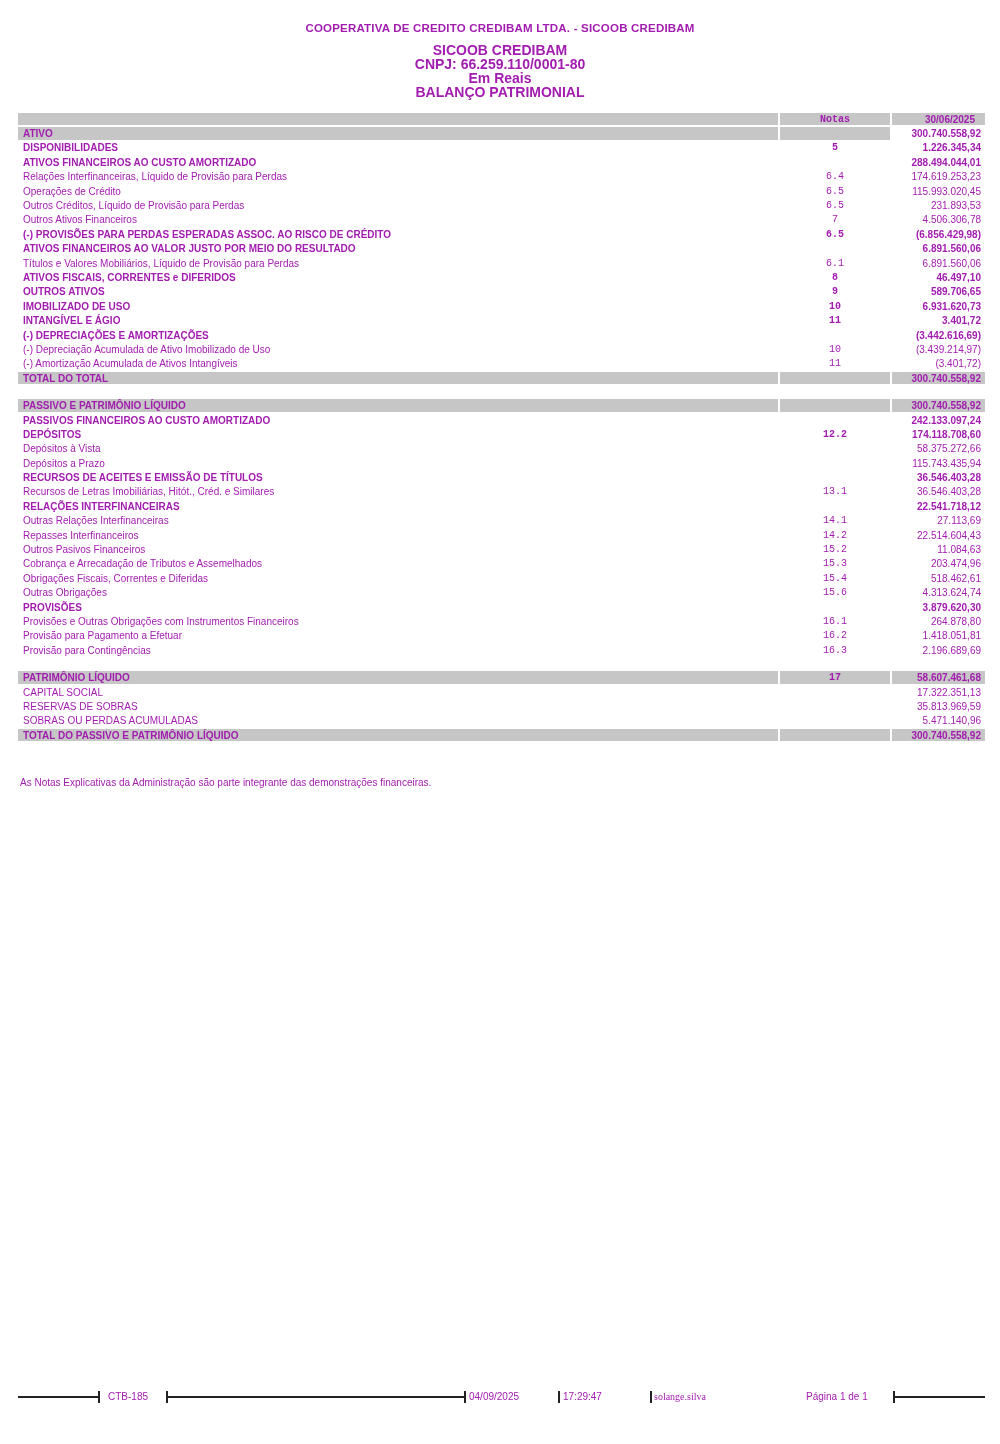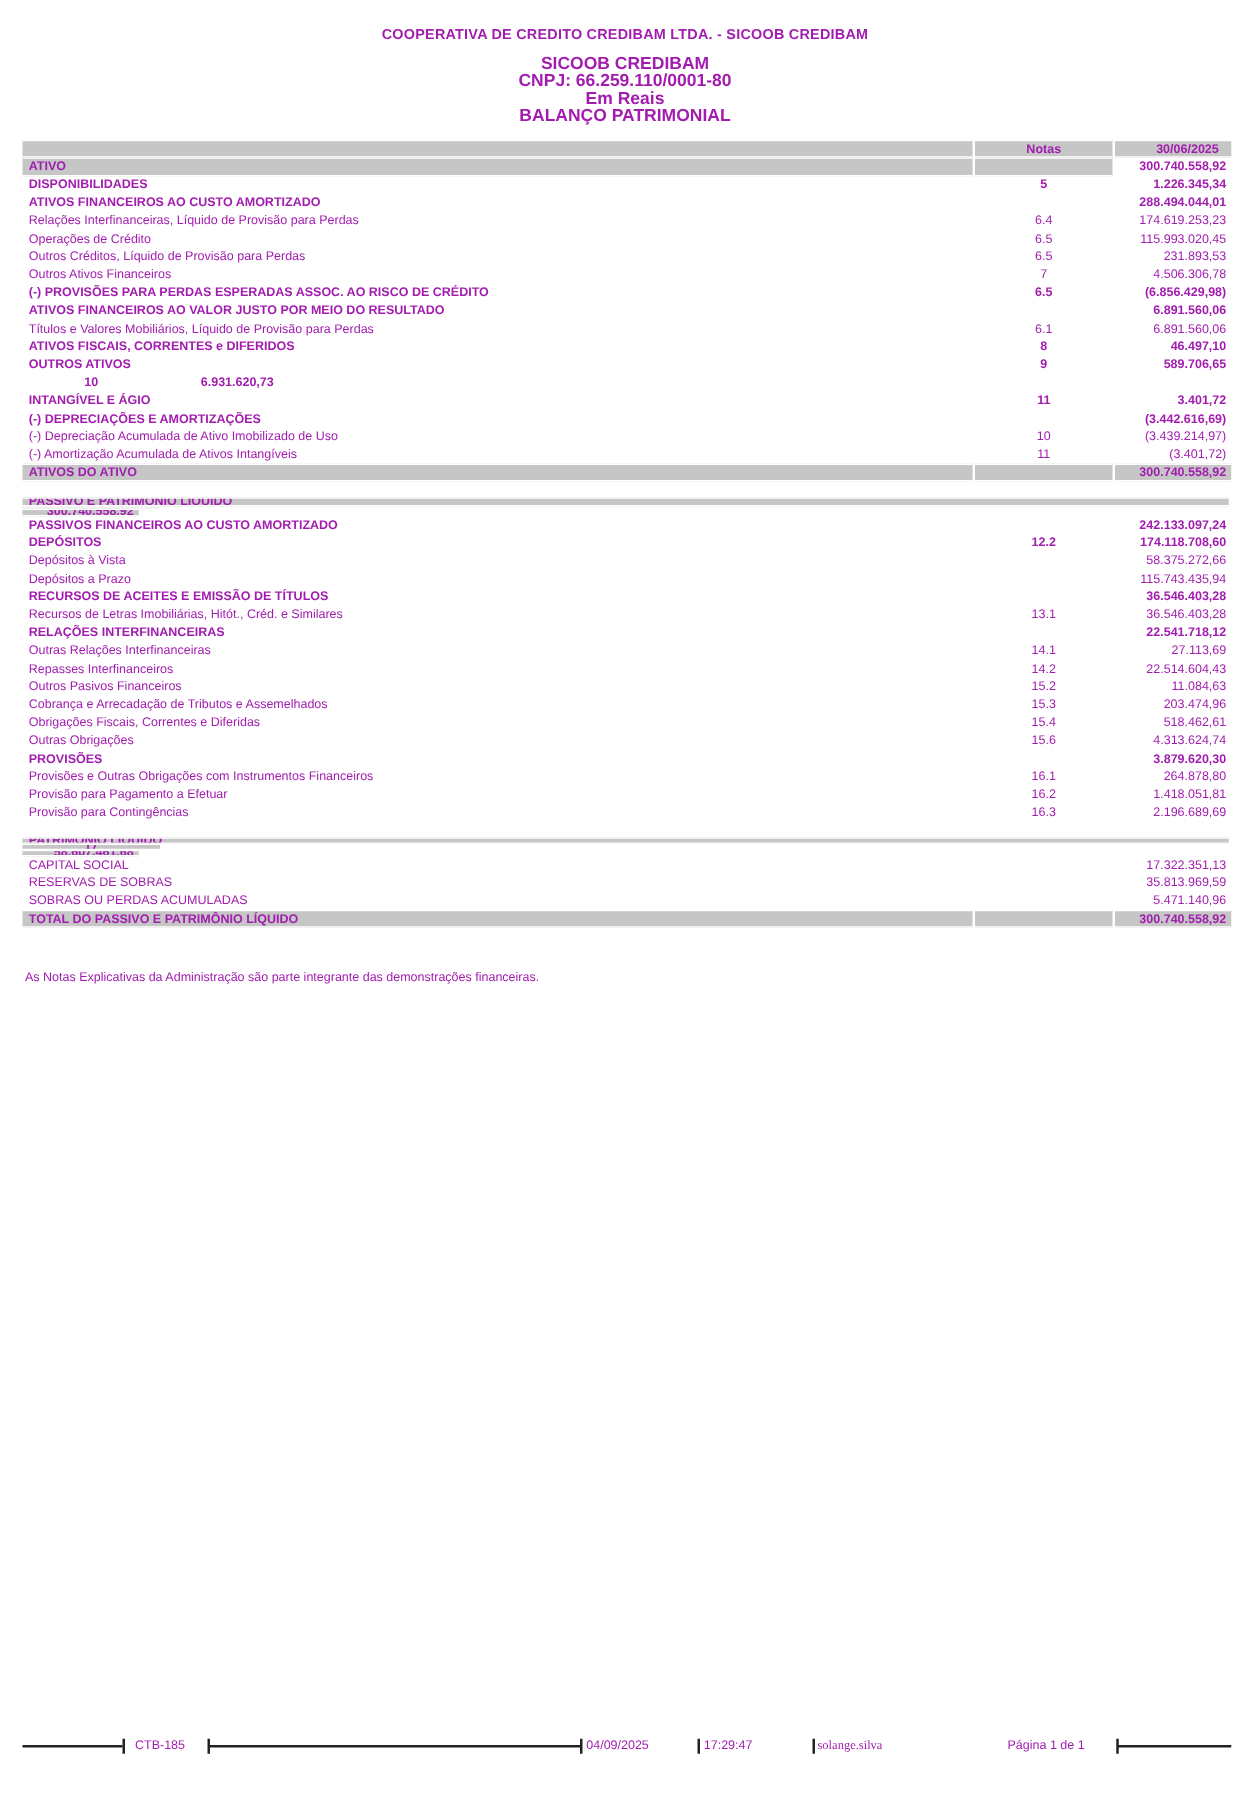--- a/index.html
+++ b/index.html
@@ -12,27 +12,27 @@
     color:#a21caf;
     overflow:hidden;
   }
   
   .rpt-header { position:absolute; top:22px; left:0; width:100%; text-align:center; }
   .rpt-header .company { font-size:11.5px; font-weight:bold; letter-spacing:.2px; margin-bottom:9px; }
   .rpt-header .sub { font-size:14px; font-weight:bold; line-height:14px; }
   
   .table { position:absolute; left:18px; top:112px; width:967px; }
   .row { display:flex; height:14.4px; }
-  .row.gap-before { margin-top:13px;flex-direction:column; }
+  .row.gap-before { margin-top:13px; }
   .cell {
     display:flex; align-items:center;
     font-size:10px; white-space:nowrap; overflow:hidden;
   }
   .cell.label { flex:1 1 auto; margin-right:2px; padding-left:5px; }
-  .cell.note  { width:110px; margin-right:2px; justify-content:center; }
+  .cell.note  { width:110px; margin-right:2px; justify-content:center;font-family:Liberation Mono, monospace; }
   .cell.value { width:93px; justify-content:flex-end; padding-right:4px; }
   .cell.value.date-head { padding-right:10px; }
   .indent-1 { padding-left:14px; }
   .indent-2 { padding-left:22px; }
   .row.bold .cell { font-weight:bold; }
   .shaded {
     background:#c6c6c6;
     border-top:1.5px solid #ffffff;
     border-bottom:1.5px solid #ffffff;
   }
@@ -118,20 +118,21 @@
           <div class="cell label indent-0">ATIVOS FISCAIS, CORRENTES e DIFERIDOS</div>
           <div class="cell note">8</div>
           <div class="cell value">46.497,10</div>
         </div>
         <div class="row bold">
           <div class="cell label indent-0">OUTROS ATIVOS</div>
           <div class="cell note">9</div>
           <div class="cell value">589.706,65</div>
         </div>
         <div class="row bold">
+          <div class="cell label indent-0">IMOBILIZADO DE USO</div>
           <div class="cell note">10</div>
           <div class="cell value">6.931.620,73</div>
         </div>
         <div class="row bold">
           <div class="cell label indent-0">INTANGÍVEL E ÁGIO</div>
           <div class="cell note">11</div>
           <div class="cell value">3.401,72</div>
         </div>
         <div class="row bold">
           <div class="cell label indent-0">(-) DEPRECIAÇÕES E AMORTIZAÇÕES</div>
@@ -142,21 +143,21 @@
           <div class="cell label indent-1">(-) Depreciação Acumulada de Ativo Imobilizado de Uso</div>
           <div class="cell note">10</div>
           <div class="cell value">(3.439.214,97)</div>
         </div>
         <div class="row">
           <div class="cell label indent-1">(-) Amortização Acumulada de Ativos Intangíveis</div>
           <div class="cell note">11</div>
           <div class="cell value">(3.401,72)</div>
         </div>
         <div class="row bold">
-          <div class="cell label indent-0 shaded">ATIVOS DO ATIVO</div>
+          <div class="cell label indent-0 shaded">TOTAL DO TOTAL</div>
           <div class="cell note shaded"></div>
           <div class="cell value shaded">300.740.558,92</div>
         </div>
         <div class="row bold gap-before">
           <div class="cell label indent-0 shaded">PASSIVO E PATRIMÔNIO LÍQUIDO</div>
           <div class="cell note shaded"></div>
           <div class="cell value shaded">300.740.558,92</div>
         </div>
         <div class="row bold">
           <div class="cell label indent-1">PASSIVOS FINANCEIROS AO CUSTO AMORTIZADO</div>

